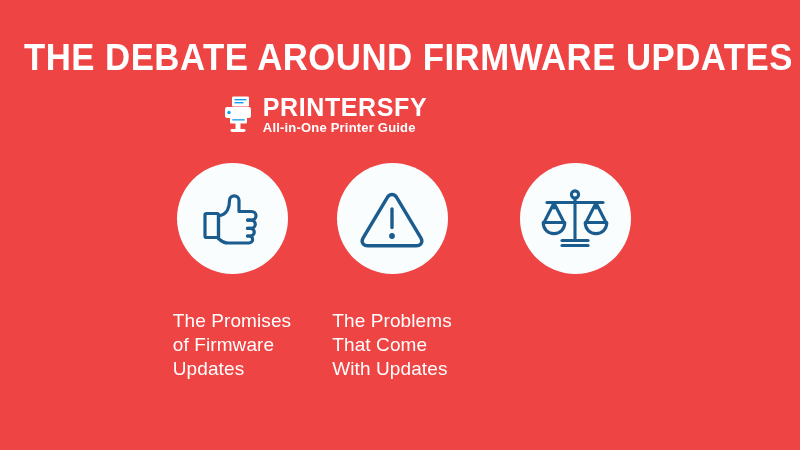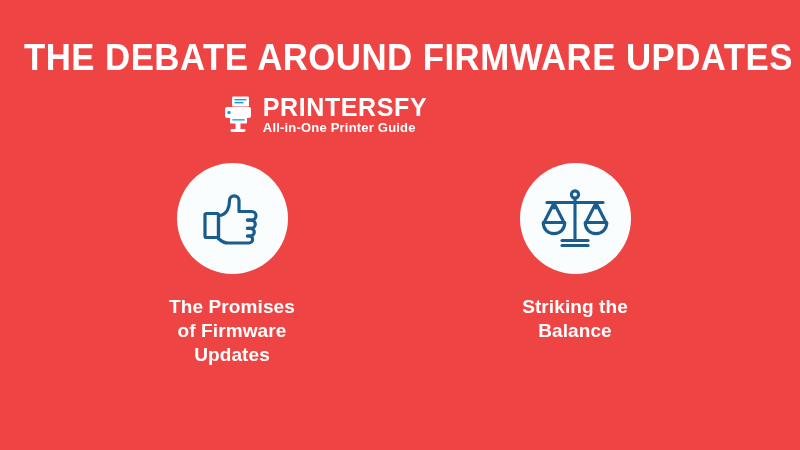--- a/index.html
+++ b/index.html
@@ -111,26 +111,26 @@
     display: flex;
     align-items: center;
     justify-content: center;
     flex: 0 0 auto;
   }
   .icon-circle svg {
     display: block;
   }
 
   .caption {
-    margin-top: 21px;
-    text-align: center;
+    margin-top: 35px;
+    text-align: left;
     color: #FFFFFF;
     font-family: "Liberation Sans", sans-serif;
     font-size: 19px;
-    font-weight: bold;
+    font-weight: normal;
     line-height: 24px;
     letter-spacing: 0.1px;
     white-space: pre-line;
   }
 </style>
 </head>
 <body>
 
 <div id="infographic">
 
@@ -173,20 +173,34 @@
             <path d="M49.5 51 L51 51 C53 51 54.6 52.5 54.6 54.5 C54.6 56.4 53 58 51 58 L30 58 C26.5 58 23.5 56.5 20.5 53.5"></path>
             <path d="M20.5 30.5 L20.5 53.5"></path>
           </g>
         </svg>
       </div>
       <div class="caption">The Promises
 of Firmware
 Updates</div>
     </div>
 
+    <div class="column col-1">
+      <div class="icon-circle">
+        <svg width="66" height="62" viewBox="0 0 66 62" aria-hidden="true">
+          <g fill="none" stroke="#1B5C8E" stroke-width="3.4" stroke-linecap="round" stroke-linejoin="round">
+            <path d="M33 6.5 C35 6.5 36.6 7.6 37.6 9.3 L62 50.2 C63.1 52.1 63.1 54.1 62.1 55.6 C61.1 57.1 59.3 57.8 57.2 57.8 L8.8 57.8 C6.7 57.8 4.9 57.1 3.9 55.6 C2.9 54.1 2.9 52.1 4 50.2 L28.4 9.3 C29.4 7.6 31 6.5 33 6.5 Z"></path>
+            <path d="M33 21 L33 39.5"></path>
+          </g>
+          <circle cx="33" cy="48" r="2.9" fill="#1B5C8E"></circle>
+        </svg>
+      </div>
+      <div class="caption">The Problems
+That Come
+With Updates</div>
+    </div>
 
     <div class="column col-2">
       <div class="icon-circle">
         <svg width="70" height="64" viewBox="0 0 70 64" aria-hidden="true">
           <g fill="none" stroke="#1B5C8E" stroke-width="3.1" stroke-linecap="round" stroke-linejoin="round">
 
             <circle cx="35" cy="7.5" r="3.6"></circle>
 
             <path d="M35 11.2 L35 52"></path>
 
@@ -204,18 +218,16 @@
             <path d="M56 16 L46 35.5"></path>
             <path d="M56 16 L66 35.5"></path>
 
             <path d="M45.2 35.5 L66.8 35.5 C66.8 42.2 62 46.6 56 46.6 C50 46.6 45.2 42.2 45.2 35.5 Z"></path>
 
             <path d="M22 53.5 L48 53.5"></path>
             <path d="M22 58.5 L48 58.5"></path>
           </g>
         </svg>
       </div>
-      <div class="caption">Striking the
-Balance</div>
     </div>
 
   </div>
 </div>
 
 </body></html>

